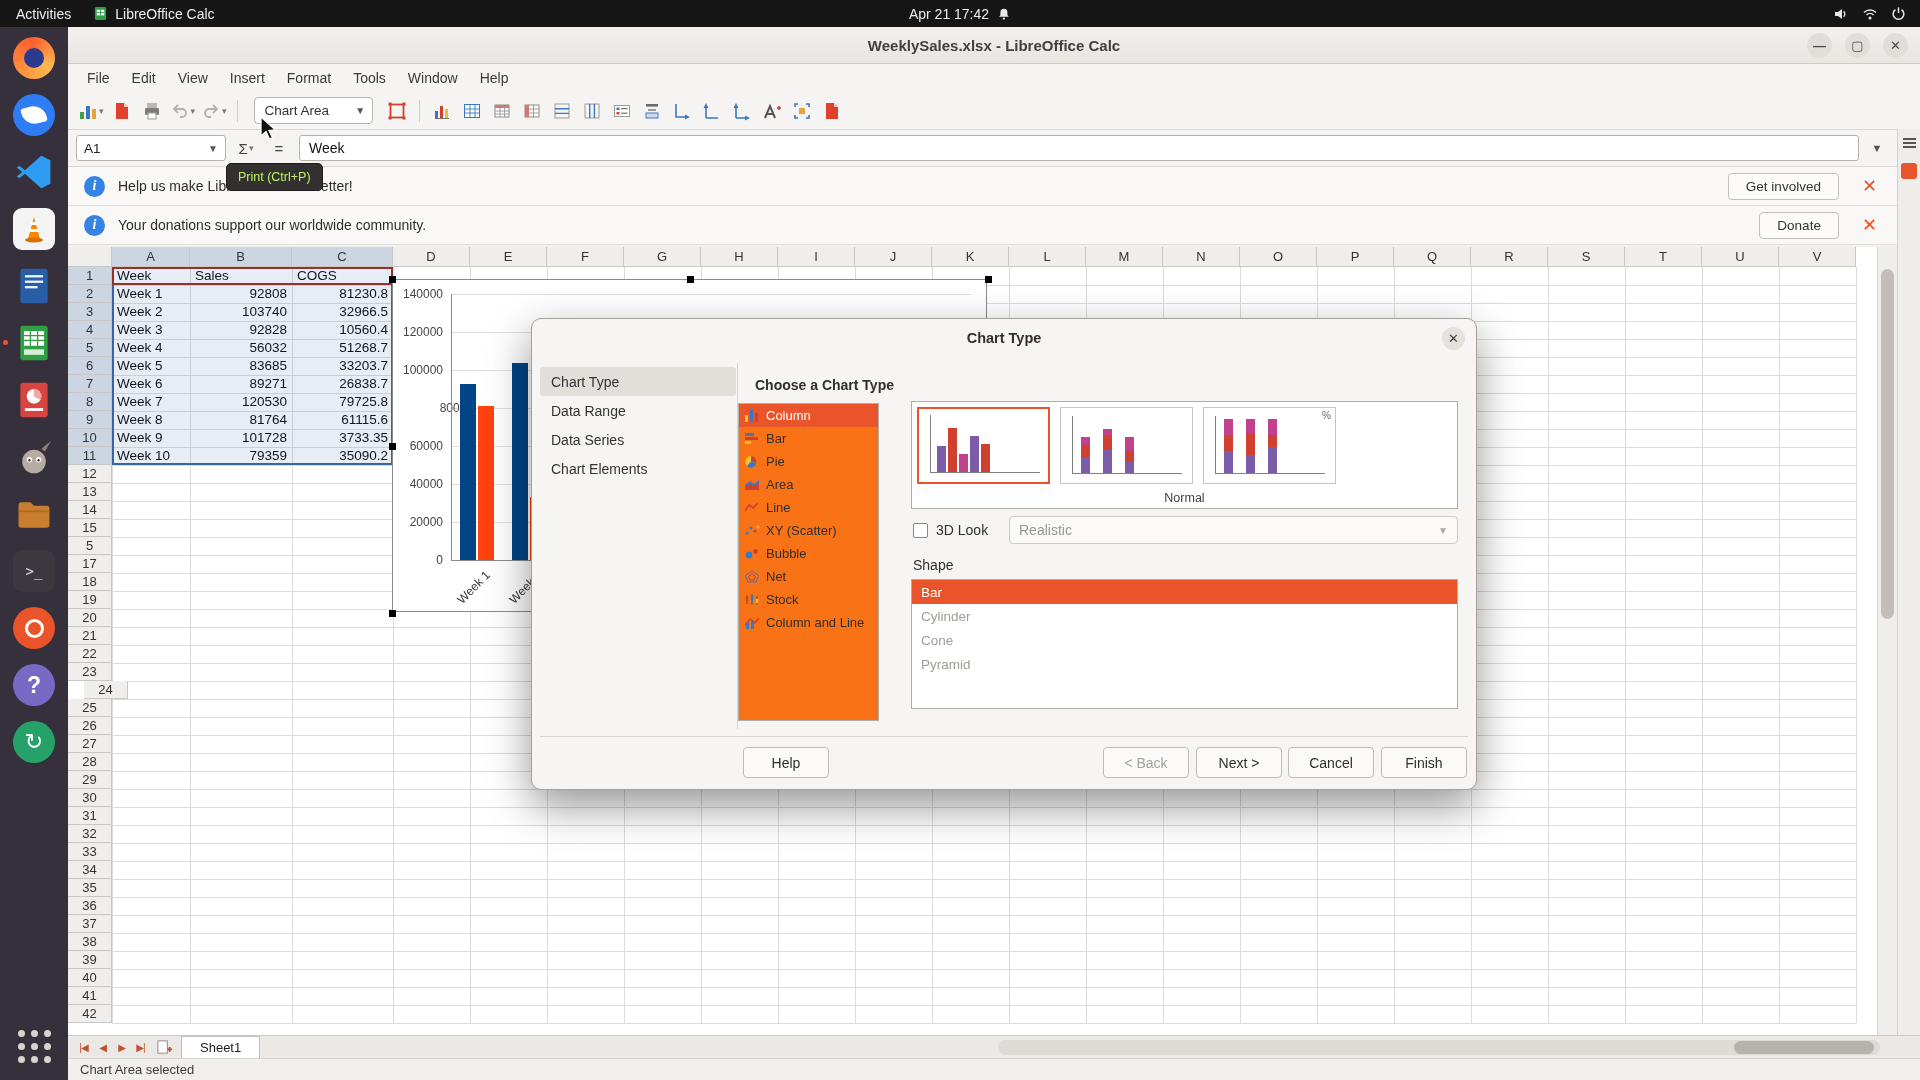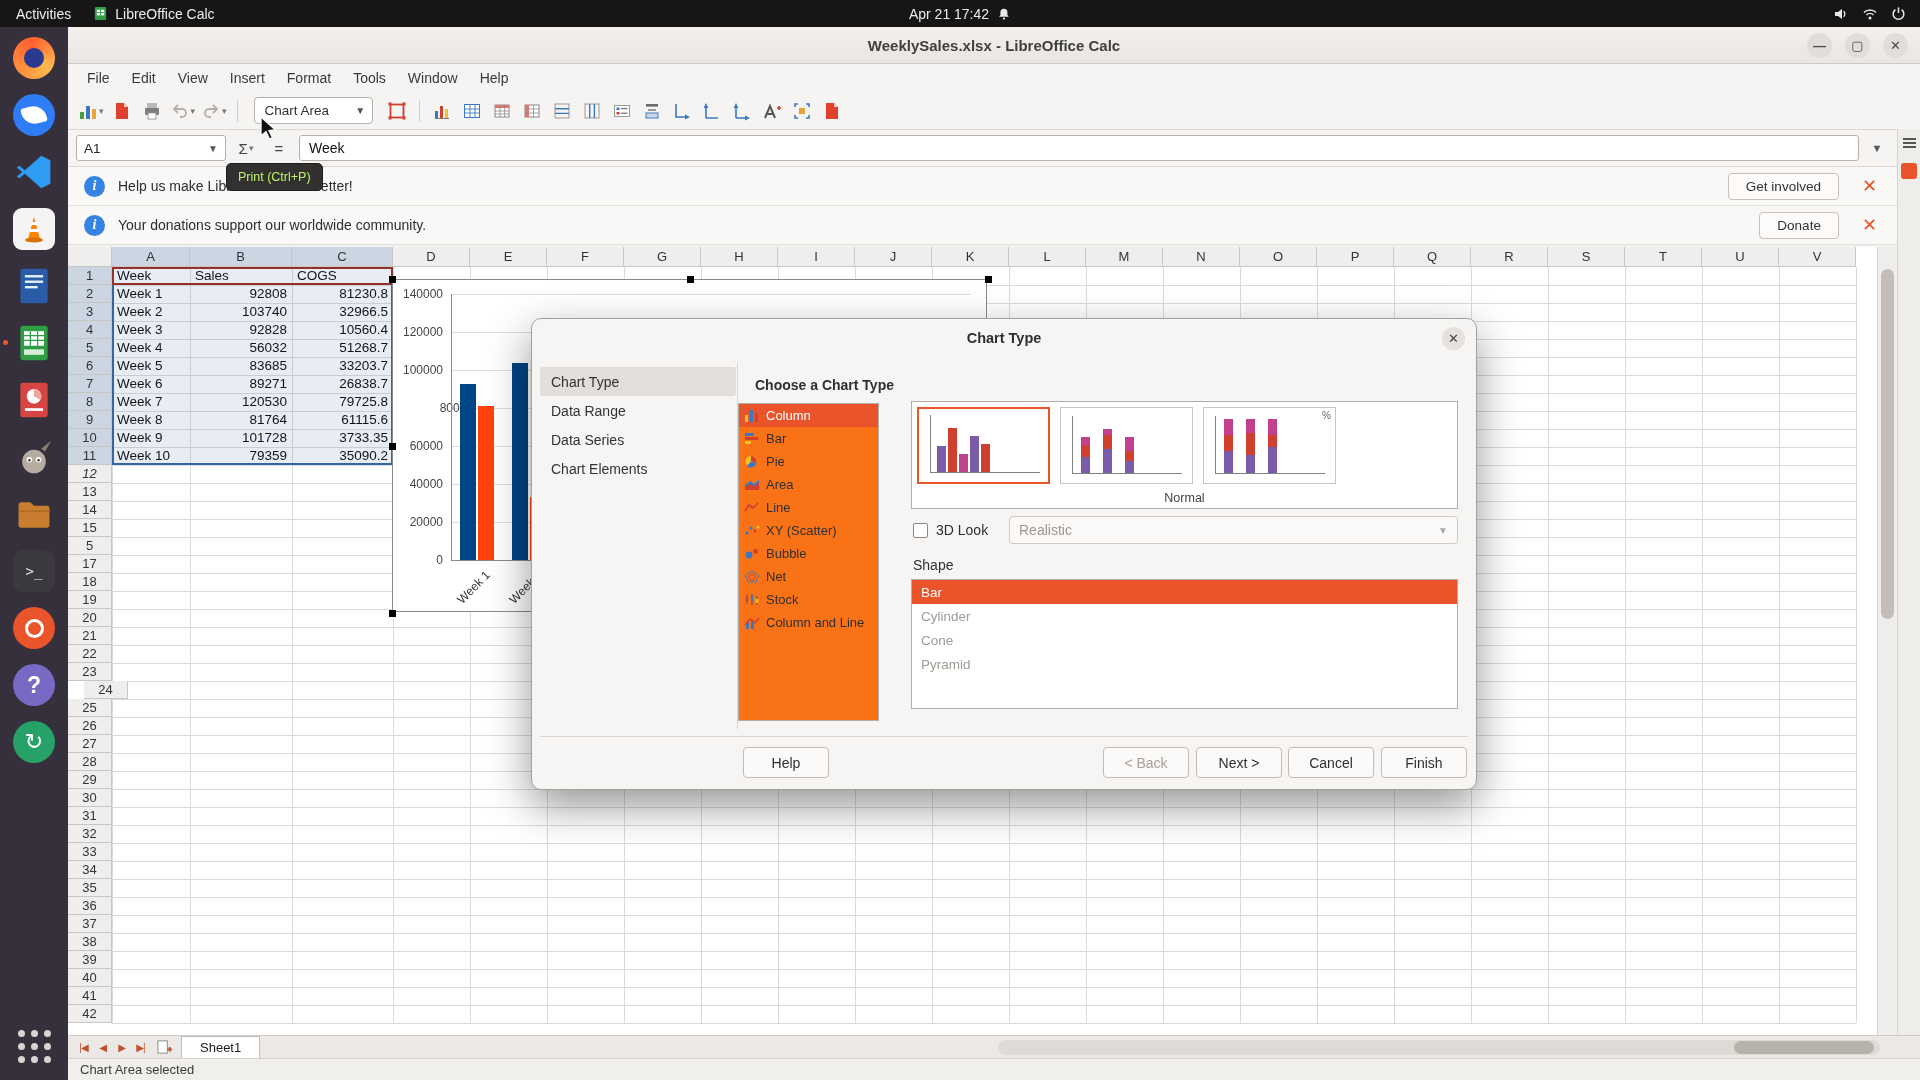--- a/index.html
+++ b/index.html
@@ -468,21 +468,21 @@
         <div class="rh hdr-hl" style="left: 0px; top: 38px; width: 44px; height: 18px;">2</div>
         <div class="rh hdr-hl" style="left: 0px; top: 56px; width: 44px; height: 18px;">3</div>
         <div class="rh hdr-hl" style="left: 0px; top: 74px; width: 44px; height: 18px;">4</div>
         <div class="rh hdr-hl" style="left: 0px; top: 92px; width: 44px; height: 18px;">5</div>
         <div class="rh hdr-hl" style="left: 0px; top: 110px; width: 44px; height: 18px;">6</div>
         <div class="rh hdr-hl" style="left: 0px; top: 128px; width: 44px; height: 18px;">7</div>
         <div class="rh hdr-hl" style="left: 0px; top: 146px; width: 44px; height: 18px;">8</div>
         <div class="rh hdr-hl" style="left: 0px; top: 164px; width: 44px; height: 18px;">9</div>
         <div class="rh hdr-hl" style="left: 0px; top: 182px; width: 44px; height: 18px;">10</div>
         <div class="rh hdr-hl" style="left: 0px; top: 200px; width: 44px; height: 18px;">11</div>
-        <div class="rh" style="left: 0px; top: 218px; width: 44px; height: 18px; font-style: italic;">12</div>
+        <div class="rh" style="left: 0px; top: 218px; width: 44px; height: 18px;">12</div>
         <div class="rh" style="left: 0px; top: 236px; width: 44px; height: 18px;">13</div>
         <div class="rh" style="left: 0px; top: 254px; width: 44px; height: 18px;">14</div>
         <div class="rh" style="left: 0px; top: 272px; width: 44px; height: 18px;">15</div>
         <div class="rh" style="left: 0px; top: 290px; width: 44px; height: 18px;">5</div>
         <div class="rh" style="left: 0px; top: 308px; width: 44px; height: 18px;">17</div>
         <div class="rh" style="left: 0px; top: 326px; width: 44px; height: 18px;">18</div>
         <div class="rh" style="left: 0px; top: 344px; width: 44px; height: 18px;">19</div>
         <div class="rh" style="left: 0px; top: 362px; width: 44px; height: 18px;">20</div>
         <div class="rh" style="left: 0px; top: 380px; width: 44px; height: 18px;">21</div>
         <div class="rh" style="left: 0px; top: 398px; width: 44px; height: 18px;">22</div>

